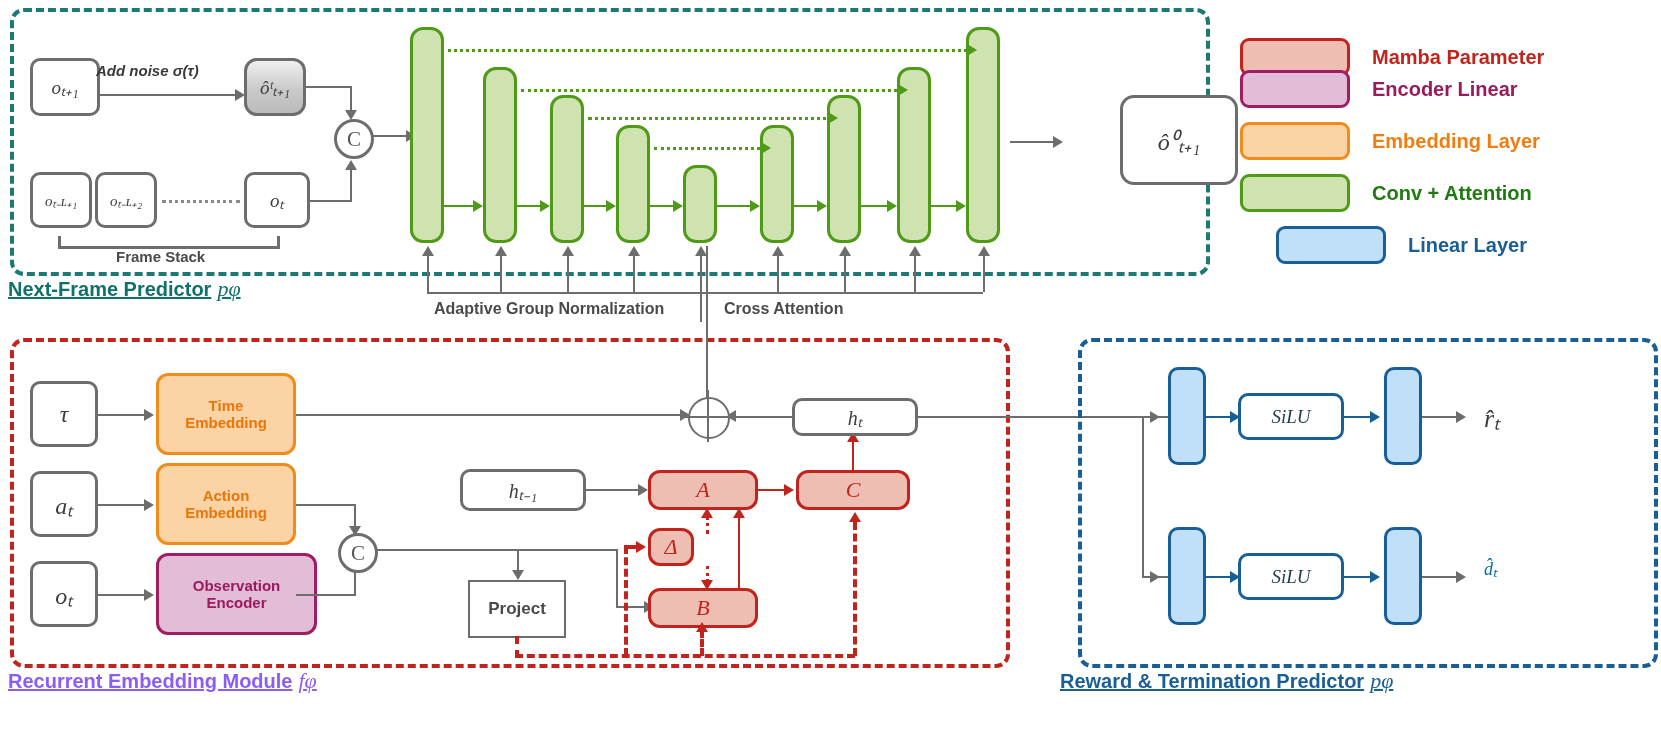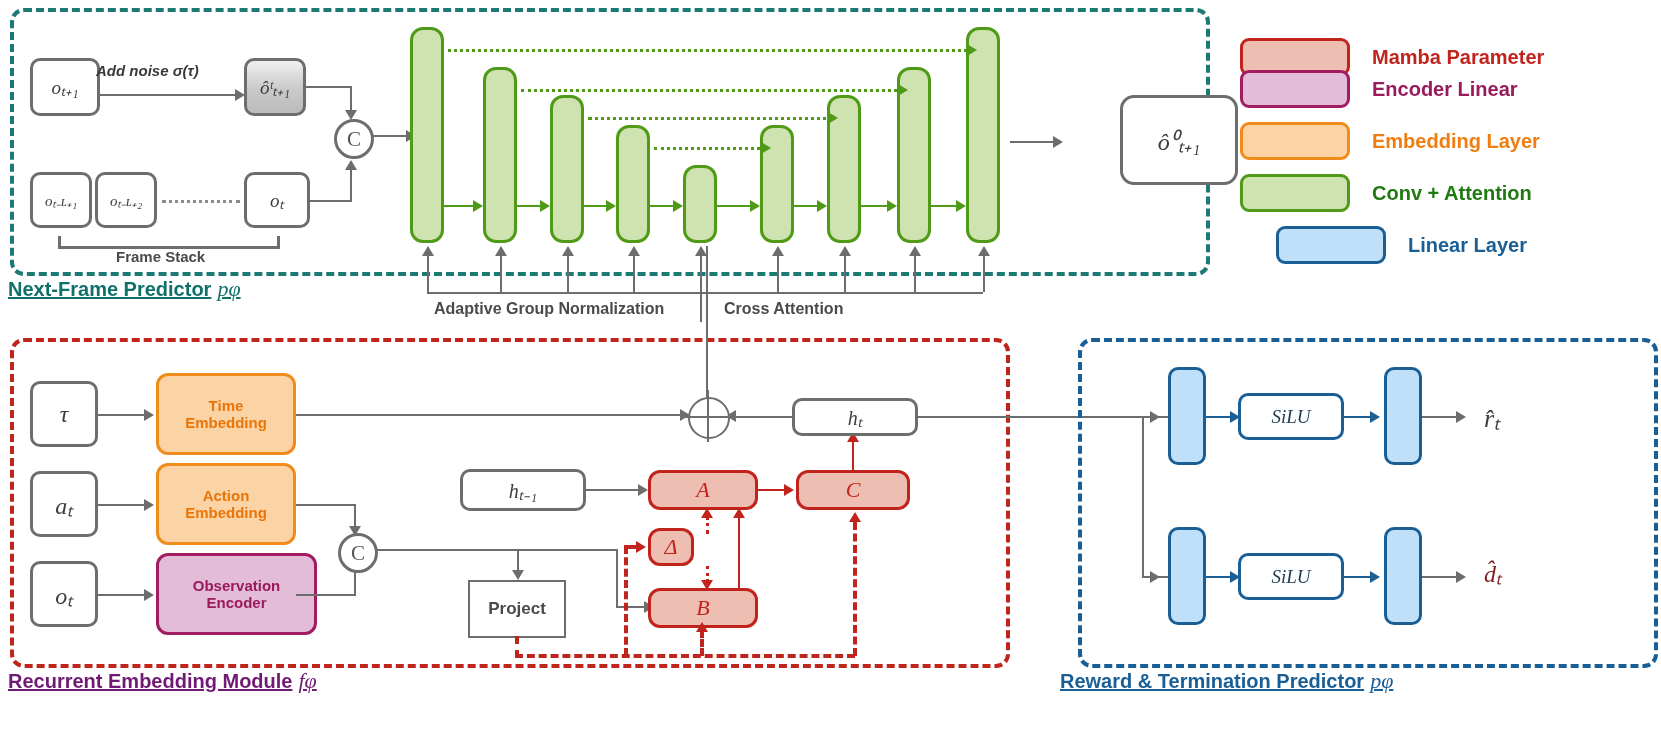--- a/index.html
+++ b/index.html
@@ -7,28 +7,28 @@
        font-family:"Liberation Sans",sans-serif;}
   .abs{position:absolute;}
   
   .module{position:absolute;border-style:dashed;border-radius:14px;box-sizing:border-box;}
   .module.teal{border:4px dashed #1b7b74;}
   .module.red{border:4px dashed #c0241c;}
   .module.blue{border:4px dashed #1a5e96;}
   .mod-label{position:absolute;font-weight:bold;font-size:20px;white-space:nowrap;text-decoration:underline;}
   .mod-label .sym{font-family:"Liberation Serif",serif;font-style:italic;font-weight:normal;font-size:22px;padding-left:6px;}
   .lbl-teal{color:#10716a;}
-  .lbl-red{color:#701a75;}
+  .lbl-red{color:#8b5cf6;}
   .lbl-blue{color:#1a5e96;}
 
   
   .pbox{position:absolute;box-sizing:border-box;border:3px solid #6d6d6d;border-radius:10px;
         background:#fff;display:flex;align-items:center;justify-content:center;
         font-family:"Liberation Serif",serif;font-style:italic;color:#3d3d3d;}
-  .pbox.noisy{background:linear-gradient(180deg,#f0f0f0 0%,#c9c9c9 55%,#bcbcbc 100%);}
+  .pbox.noisy{background:linear-gradient(180deg,#f0f0f0 0%,#c9c9c9 55%,#bcbcbc 100%);border-radius:13px;}
   .pbox.plain{font-family:"Liberation Sans",sans-serif;font-style:normal;font-weight:bold;color:#4a4a4a;border-radius:0;}
 
   
   .cbox{position:absolute;box-sizing:border-box;border-radius:12px;display:flex;
         align-items:center;justify-content:center;text-align:center;line-height:1.15;
         font-weight:bold;font-size:15px;}
   .orange{background:#fbd3a5;border:3px solid #f08c1b;color:#e8760a;}
   .magenta{background:#e3bcd7;border:3px solid #a01d62;color:#9a1a5e;}
   .green{background:#cfe3b1;border:3px solid #4f9a16;}
   .blue-l{background:#bfe0f8;border:3px solid #1a5e96;}
@@ -363,15 +363,15 @@
 <div class="ln h b" style="left:1206px;top:576px;width:28px;"></div>
 <div class="ah r br" style="left:1230px;top:571px;"></div>
 <div class="pbox" style="left:1238px;top:553px;width:106px;height:47px;font-size:19px;border:3px solid #1a5e96;color:#1b3b52;">
   <span>SiLU</span>
 </div>
 <div class="ln h b" style="left:1344px;top:576px;width:30px;"></div>
 <div class="ah r br" style="left:1370px;top:571px;"></div>
 <div class="cbox blue-l" style="left:1384px;top:527px;width:38px;height:98px;border-radius:10px;"></div>
 <div class="ln h" style="left:1422px;top:576px;width:38px;"></div>
 <div class="ah r" style="left:1456px;top:571px;"></div>
-<div class="abs mtext" style="left:1484px;top:556px;font-size:24px;color:#7f1d1d;">
+<div class="abs mtext" style="left:1484px;top:556px;font-size:18px;color:#0369a1;">
   <span>d̂ₜ</span>
 </div>
 
 </body></html>

